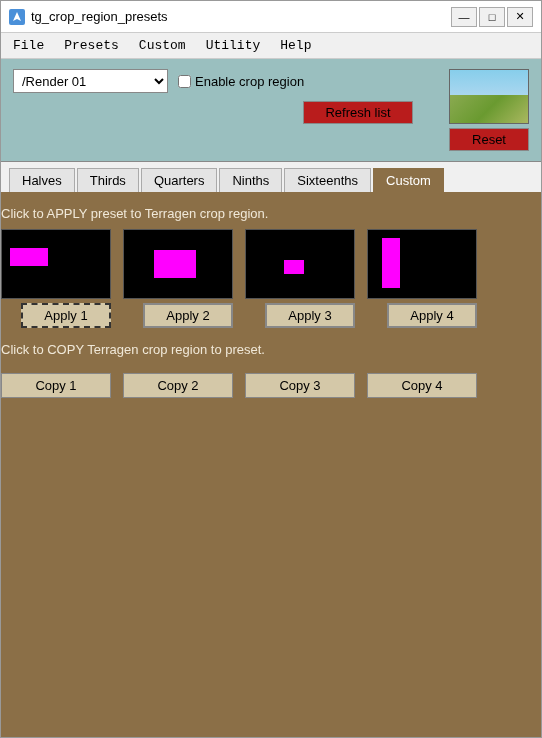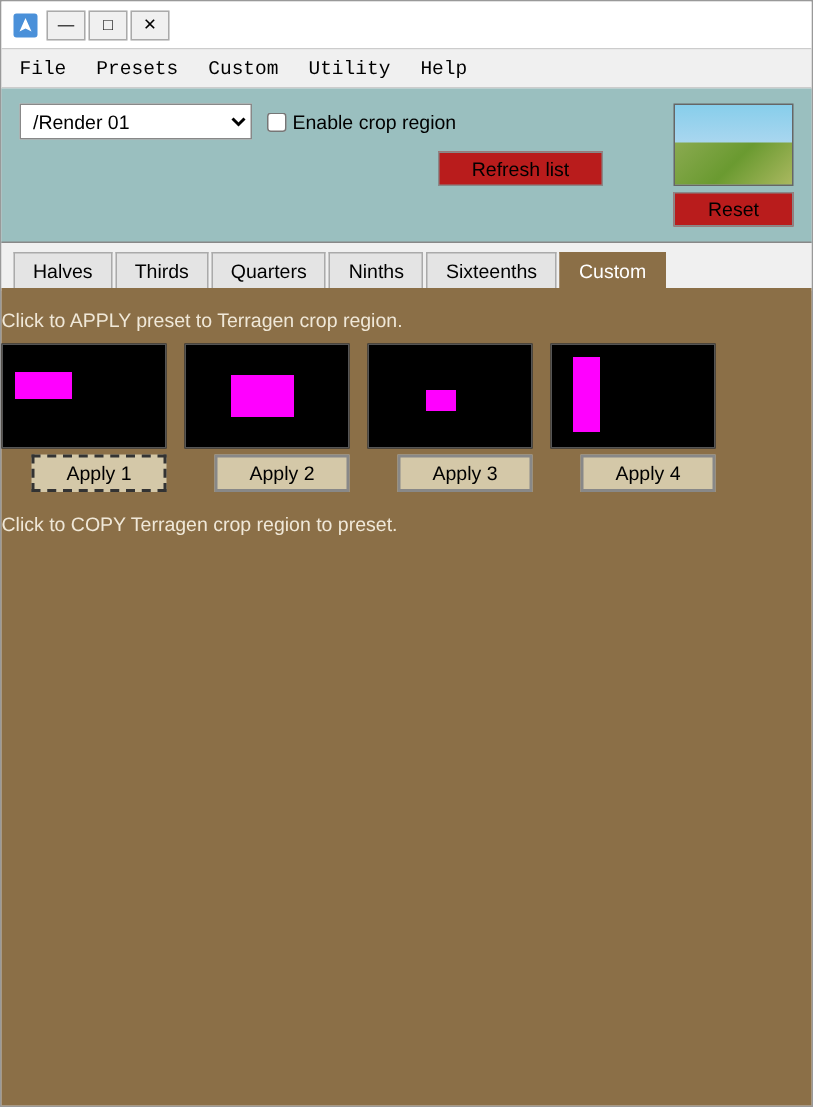--- a/index.html
+++ b/index.html
@@ -252,37 +252,38 @@
 <body>
 
 <div class="window">
 
   <div class="title-bar">
     <div class="title-bar-icon">
       <svg width="12" height="12" viewBox="0 0 12 12">
         <path d="M6 1 L2 10 L6 8 L10 10 Z" fill="#fff"></path>
       </svg>
     </div>
+    <span class="title-bar-title">tg_crop_region_presets</span>
     <div class="title-bar-controls">
       <button class="title-btn">—</button>
       <button class="title-btn">□</button>
       <button class="title-btn">✕</button>
     </div>
   </div>
 
   <div class="menu-bar">
     <span class="menu-item">File</span>
     <span class="menu-item">Presets</span>
     <span class="menu-item">Custom</span>
     <span class="menu-item">Utility</span>
     <span class="menu-item">Help</span>
   </div>
 
   <div class="top-panel">
-    <div style="display:flex; align-items:flex-start; gap:21px;">
+    <div style="display:flex; align-items:flex-start; gap:10px;">
       <div style="display:flex; flex-direction:column; gap:8px; flex:1;">
         <div style="display:flex; align-items:center; gap:10px;">
           <select class="dropdown">
             <option>/Render 01</option>
           </select>
           <label class="checkbox-label">
             <input type="checkbox" style="">
             <span>Enable crop region</span>
           </label>
         </div>
@@ -341,18 +342,24 @@
             <div class="magenta-block" style="left:14px; top:8px; width:18px; height:50px;"></div>
           </div>
           <button class="apply-btn">Apply 4</button>
         </div>
 
       </div>
     </div>
 
     <div class="copy-section">
       <div class="section-label">Click to COPY Terragen crop region to preset.</div>
+      <div class="copy-grid">
+        <button class="copy-btn">Copy 1</button>
+        <button class="copy-btn">Copy 2</button>
+        <button class="copy-btn">Copy 3</button>
+        <button class="copy-btn">Copy 4</button>
+      </div>
     </div>
 
     <div class="spacer"></div>
   </div>
 
 </div>
 
 </body></html>

